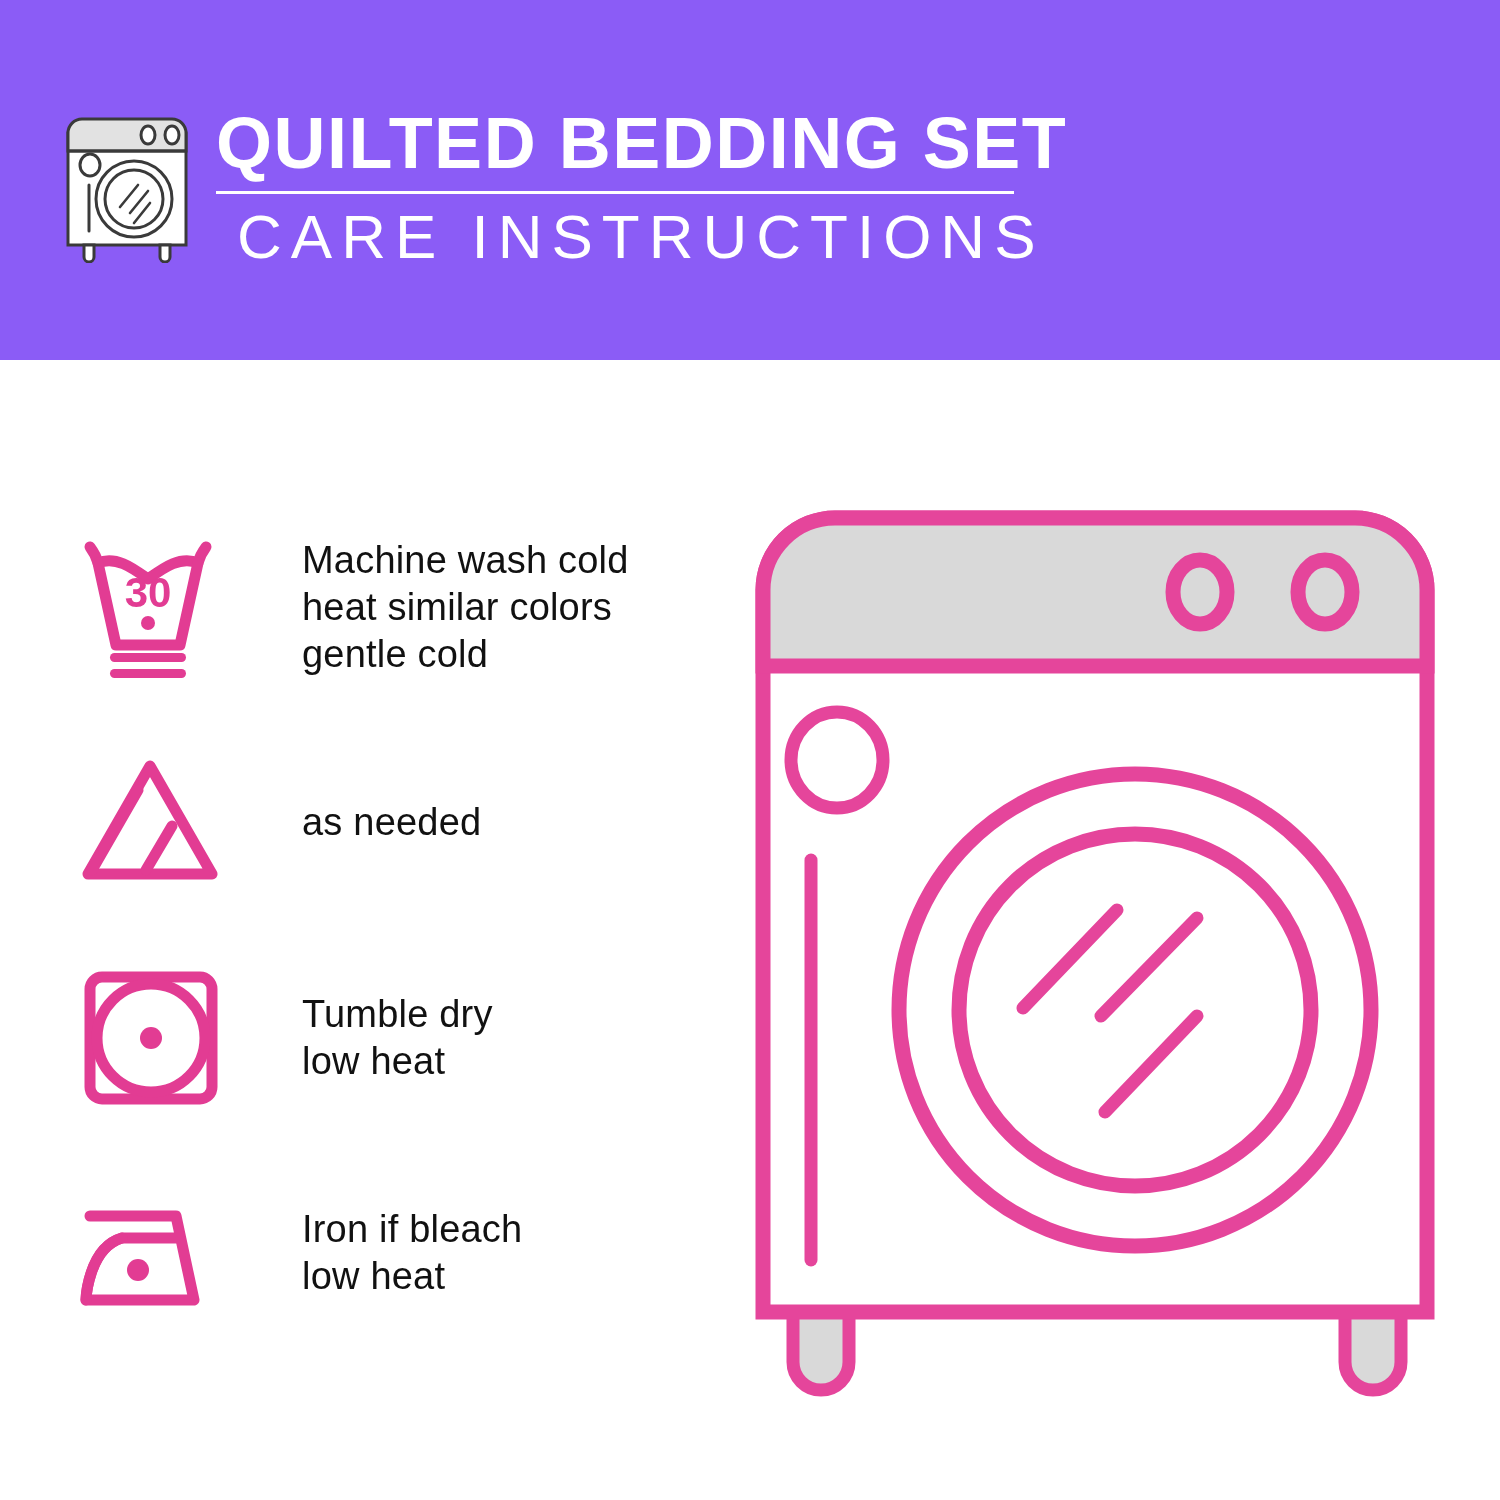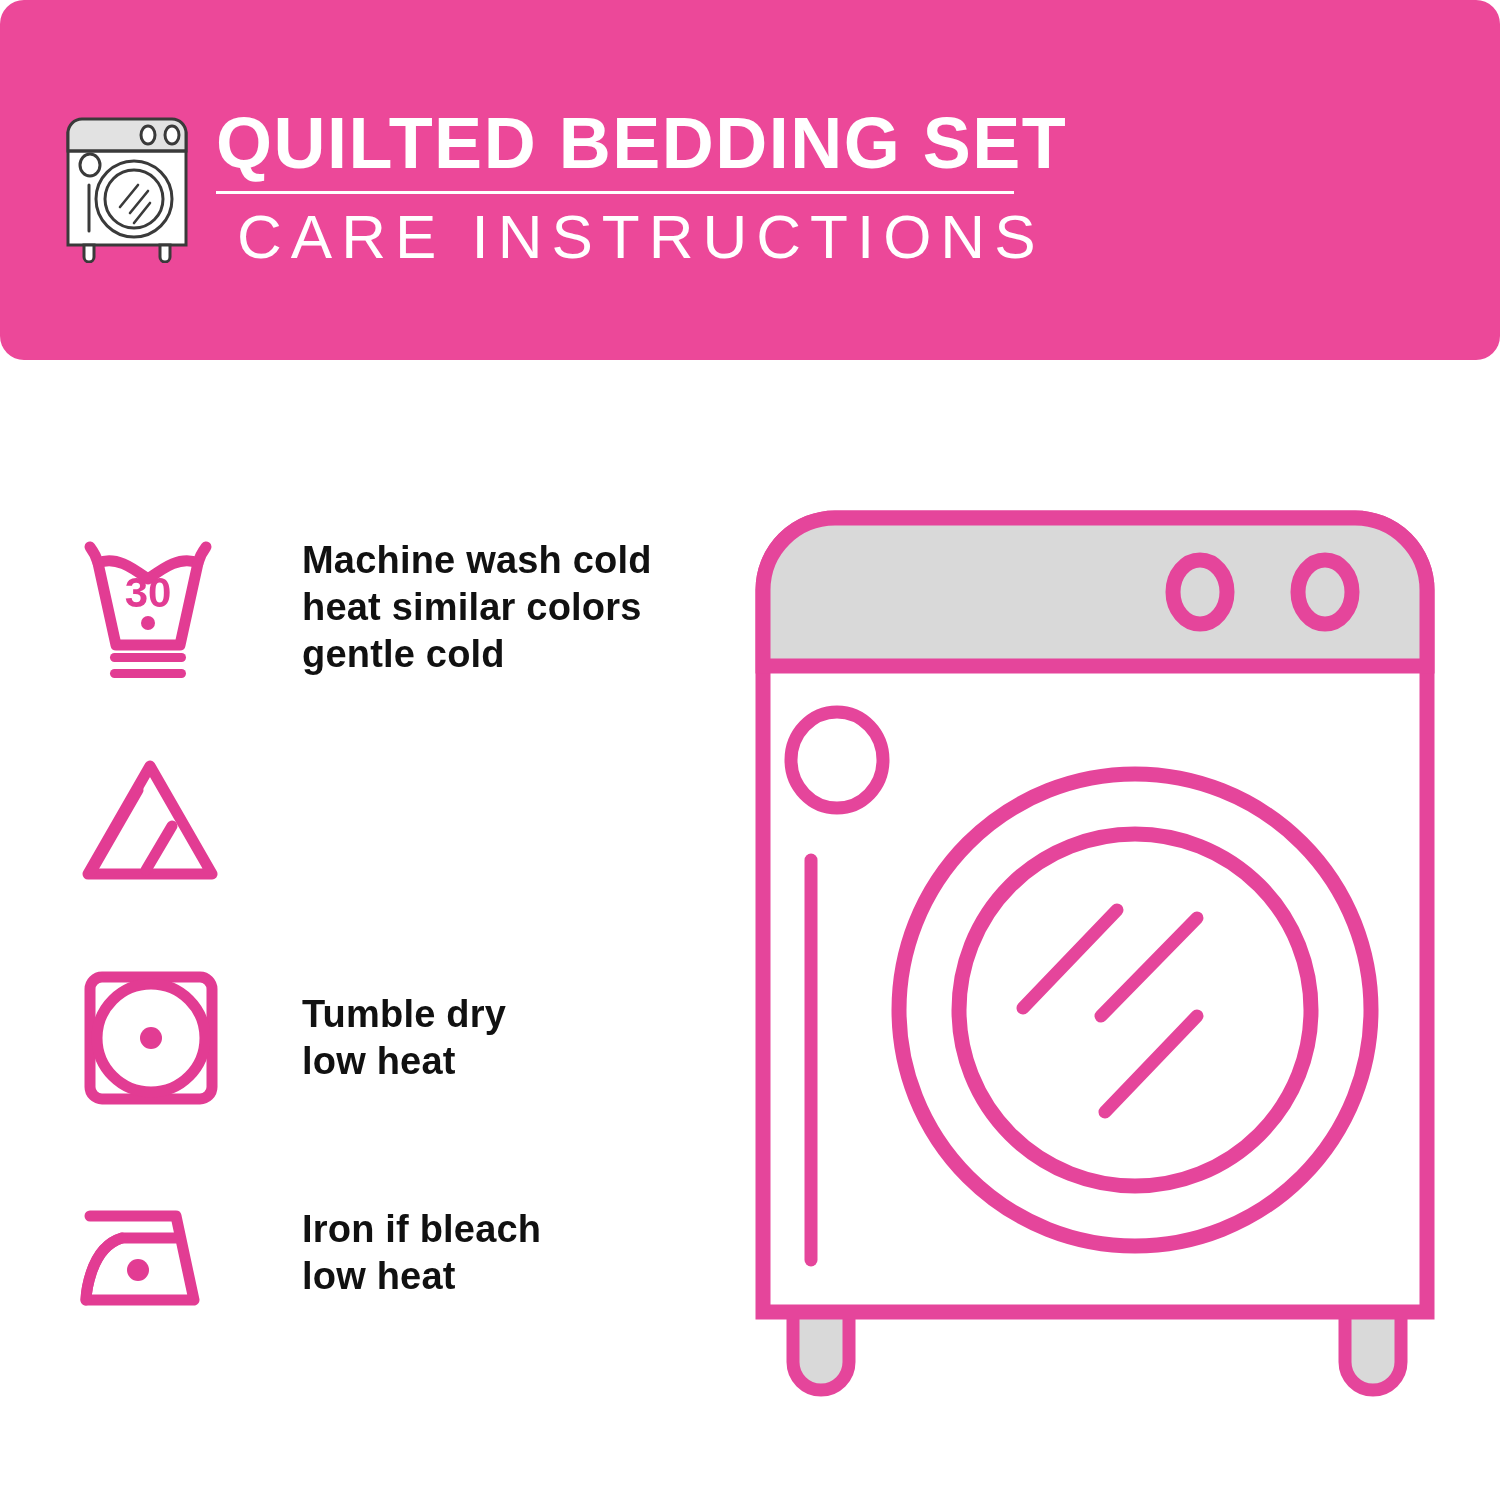--- a/index.html
+++ b/index.html
@@ -9,22 +9,21 @@
     background:#ffffff;
     position:relative;
     overflow:hidden;
   }
 
   
   #header-band {
     position:absolute;
     left:0; top:0;
     width:1500px; height:360px;
-    background:#ec4899;
-    border-radius:24px;
+    background:#8b5cf6;
   }
   #header-logo {
     position:absolute;
     left:62px; top:103px;
     width:132px; height:160px;
   }
   #header-text-block {
     position:absolute;
     left:216px; top:101px;
     width:810px;
@@ -71,21 +70,21 @@
     width:180px;
     flex:0 0 180px;
     display:flex;
     align-items:center;
     justify-content:center;
   }
   .instruction-text {
     font-size:38px;
     line-height:47px;
     color:#111111;
-    font-weight:700;
+    font-weight:400;
     letter-spacing:0.2px;
     padding-left:28px;
   }
 
   
   #washer-illustration {
     position:absolute;
     left:745px; top:500px;
     width:700px; height:930px;
   }
@@ -152,20 +151,21 @@
     <div class="instruction-symbol">
       <svg width="168" height="150" viewBox="0 0 168 150" xmlns="http://www.w3.org/2000/svg">
         <g fill="none" stroke="#e23c93" stroke-width="11" stroke-linecap="round" stroke-linejoin="round">
           <path d="M74 18 L136 126 L12 126 Z"></path>
           <line x1="62" y1="42" x2="16" y2="122"></line>
           <line x1="96" y1="78" x2="70" y2="122"></line>
         </g>
       </svg>
     </div>
     <div class="instruction-text">
+      <div>as needed</div>
     </div>
   </div>
 
   <div class="instruction-row">
     <div class="instruction-symbol">
       <svg width="168" height="150" viewBox="0 0 168 150" xmlns="http://www.w3.org/2000/svg">
         <rect x="14" y="14" width="122" height="122" rx="12" ry="12" fill="none" stroke="#e23c93" stroke-width="11"></rect>
         <circle cx="75" cy="75" r="54" fill="none" stroke="#e23c93" stroke-width="11"></circle>
         <circle cx="75" cy="75" r="11" fill="#e23c93"></circle>
       </svg>

